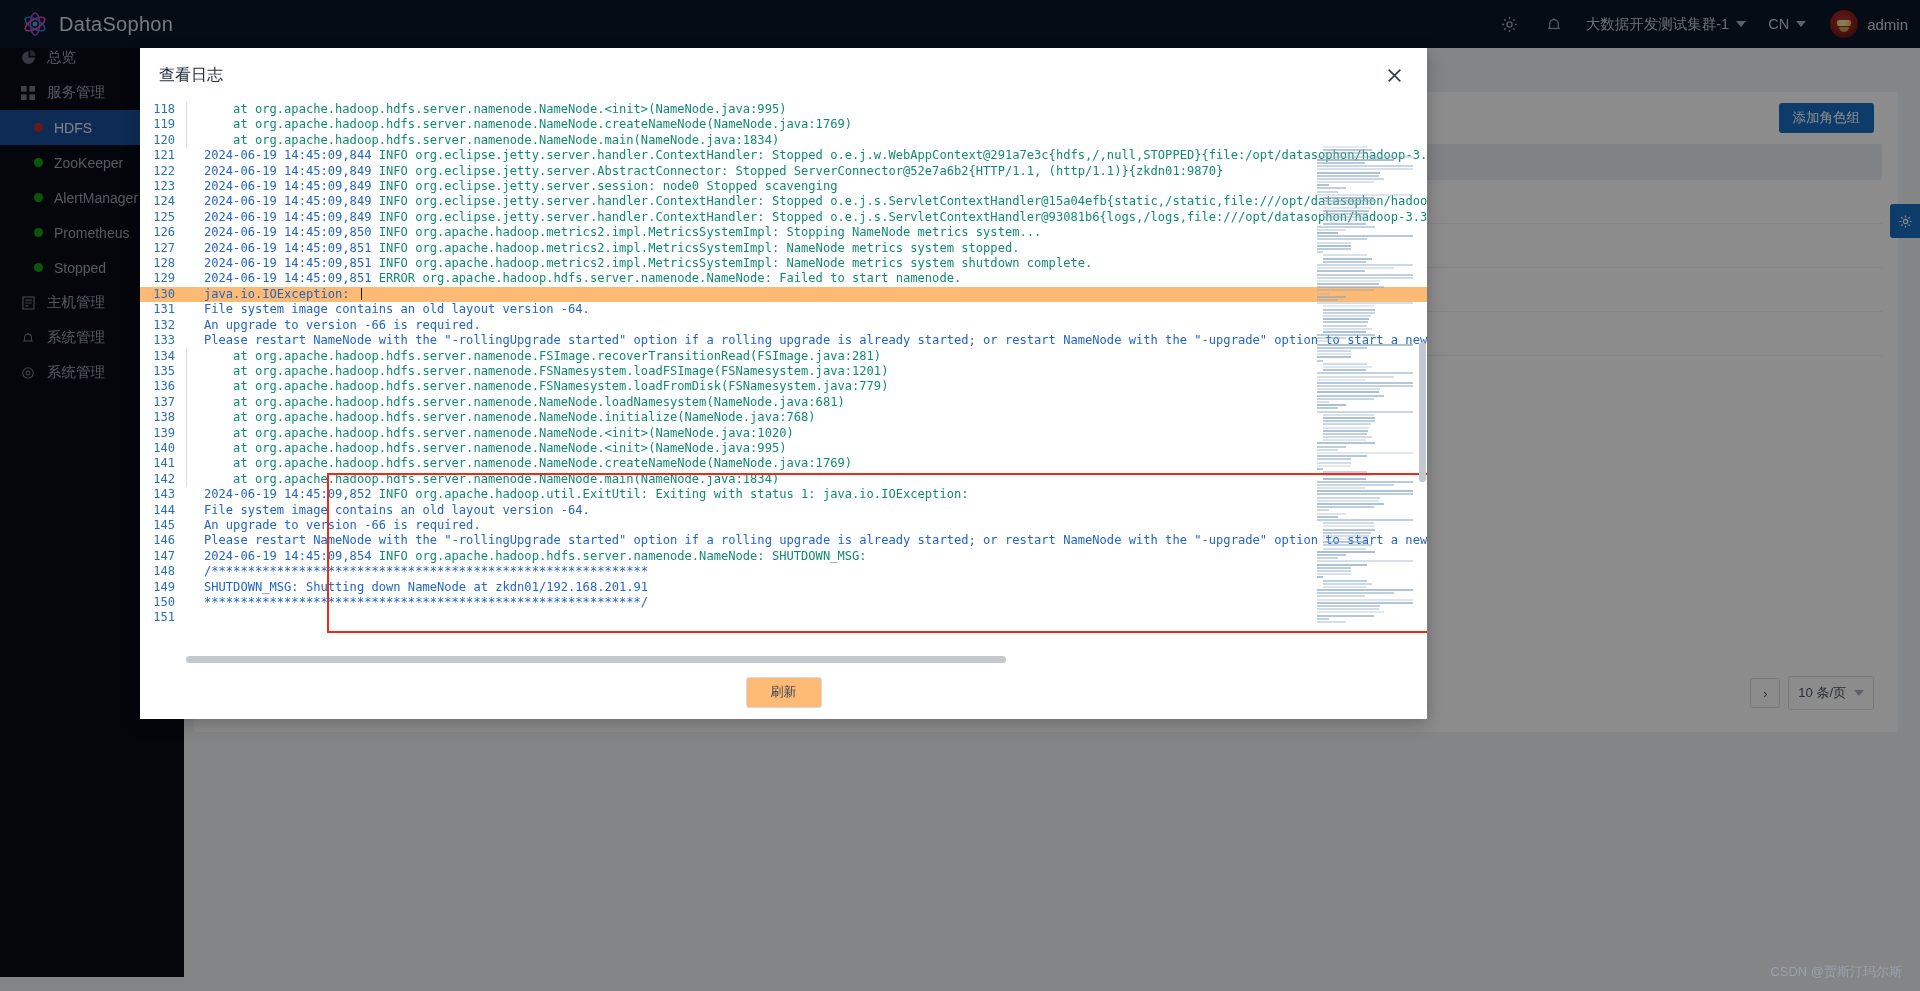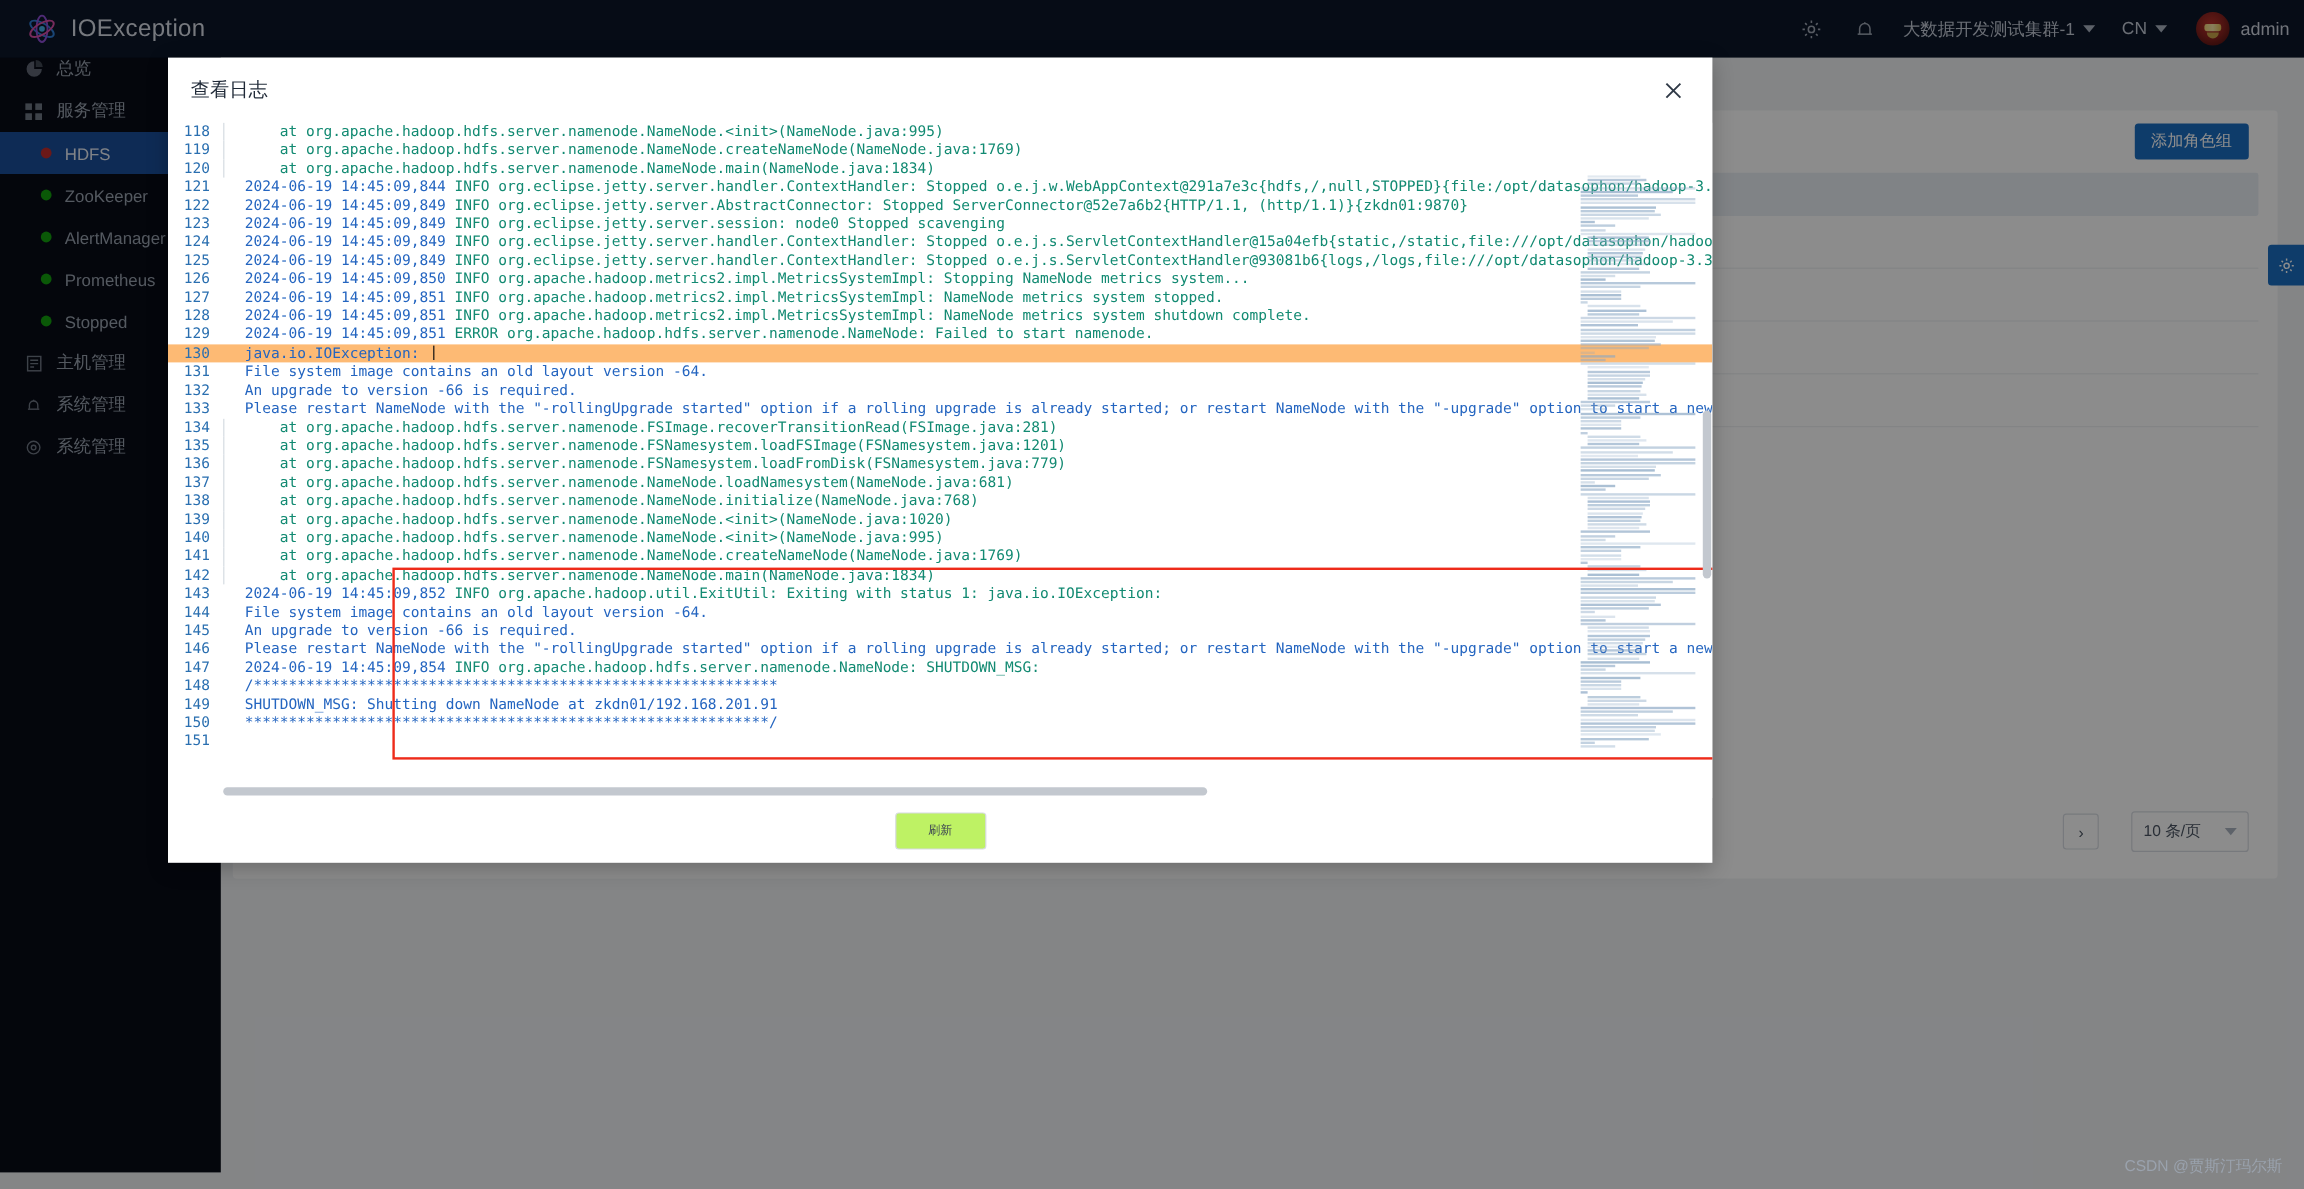--- a/index.html
+++ b/index.html
@@ -86,21 +86,21 @@
   .pager {
     position: absolute; right: 24px; bottom: 22px; display: flex; align-items: center; gap: 8px;
   }
   .pg-btn {
     min-width: 30px; height: 30px; border: 1px solid #d9dde3; border-radius: 3px;
     background: #fff; display: flex; align-items: center; justify-content: center;
     font-size: 13px; color: #4b5563;
   }
   .pg-select {
     height: 30px; border: 1px solid #d9dde3; border-radius: 3px; background: #fff;
-    display: flex; align-items: center; gap: 20px; padding: 16px 9px; font-size: 13px; color: #4b5563; margin-left: 19px;
+    display: flex; align-items: center; gap: 8px; padding: 16px 9px; font-size: 13px; color: #4b5563;
   }
   .side-fab {
     position: absolute; right: 0; top: 156px; width: 30px; height: 34px;
     background: #1b6ec2; border-radius: 3px 0 0 3px;
     display: flex; align-items: center; justify-content: center;
   }
 
   
   .overlay {
     position: absolute; left: 0; top: 0; width: 1920px; height: 991px;
@@ -179,21 +179,21 @@
     position: absolute; left: 46px; right: 110px; bottom: 56px; height: 7px; z-index: 4;
   }
   .hthumb { position: absolute; left: 0; top: 0; width: 820px; height: 7px; background: #c3c8cf; border-radius: 4px; }
 
   .modal-footer {
     position: absolute; left: 0; right: 0; bottom: 0; height: 54px;
     display: flex; align-items: center; justify-content: center;
   }
   .btn-refresh {
     min-width: 76px; height: 31px; border: 1px solid #d6dae0; border-radius: 3px;
-    background: #bef264; font-size: 10px; color: #3b4252; cursor: pointer;
+    background: #fdba74; font-size: 13px; color: #3b4252; cursor: pointer;
     font-family: "Liberation Sans", sans-serif;
   }
 
   .watermark {
     position: absolute; right: 18px; bottom: 10px; color: #9aa2ad; font-size: 13px; z-index: 30;
   }
 </style>
 </head>
 <body>
 
@@ -202,21 +202,21 @@
   <div class="topbar">
     <div class="brand">
       <span class="brand-logo">
         <svg width="26" height="26" viewBox="0 0 26 26">
           <ellipse cx="13" cy="13" rx="11" ry="4.6" fill="none" stroke="#2f7fd6" stroke-width="1.6" transform="rotate(30 13 13)"></ellipse>
           <ellipse cx="13" cy="13" rx="11" ry="4.6" fill="none" stroke="#8f4fd6" stroke-width="1.6" transform="rotate(90 13 13)"></ellipse>
           <ellipse cx="13" cy="13" rx="11" ry="4.6" fill="none" stroke="#d94fa8" stroke-width="1.6" transform="rotate(150 13 13)"></ellipse>
           <circle cx="13" cy="13" r="2.4" fill="#45b0e8"></circle>
         </svg>
       </span>
-      <span class="brand-name">IOException</span>
+      <span class="brand-name">DataSophon</span>
     </div>
     <div class="topbar-spacer"></div>
     <div class="topbar-right">
       <span class="tb-icon">
         <svg width="19" height="19" viewBox="0 0 20 20" fill="none" stroke="#b8c0cc" stroke-width="1.4">
           <circle cx="10" cy="10" r="2.7"></circle>
           <path d="M10 2.2v2.1M10 15.7v2.1M2.2 10h2.1M15.7 10h2.1M4.5 4.5l1.5 1.5M14 14l1.5 1.5M15.5 4.5L14 6M6 14l-1.5 1.5"></path>
         </svg>
       </span>
       <span class="tb-icon">

